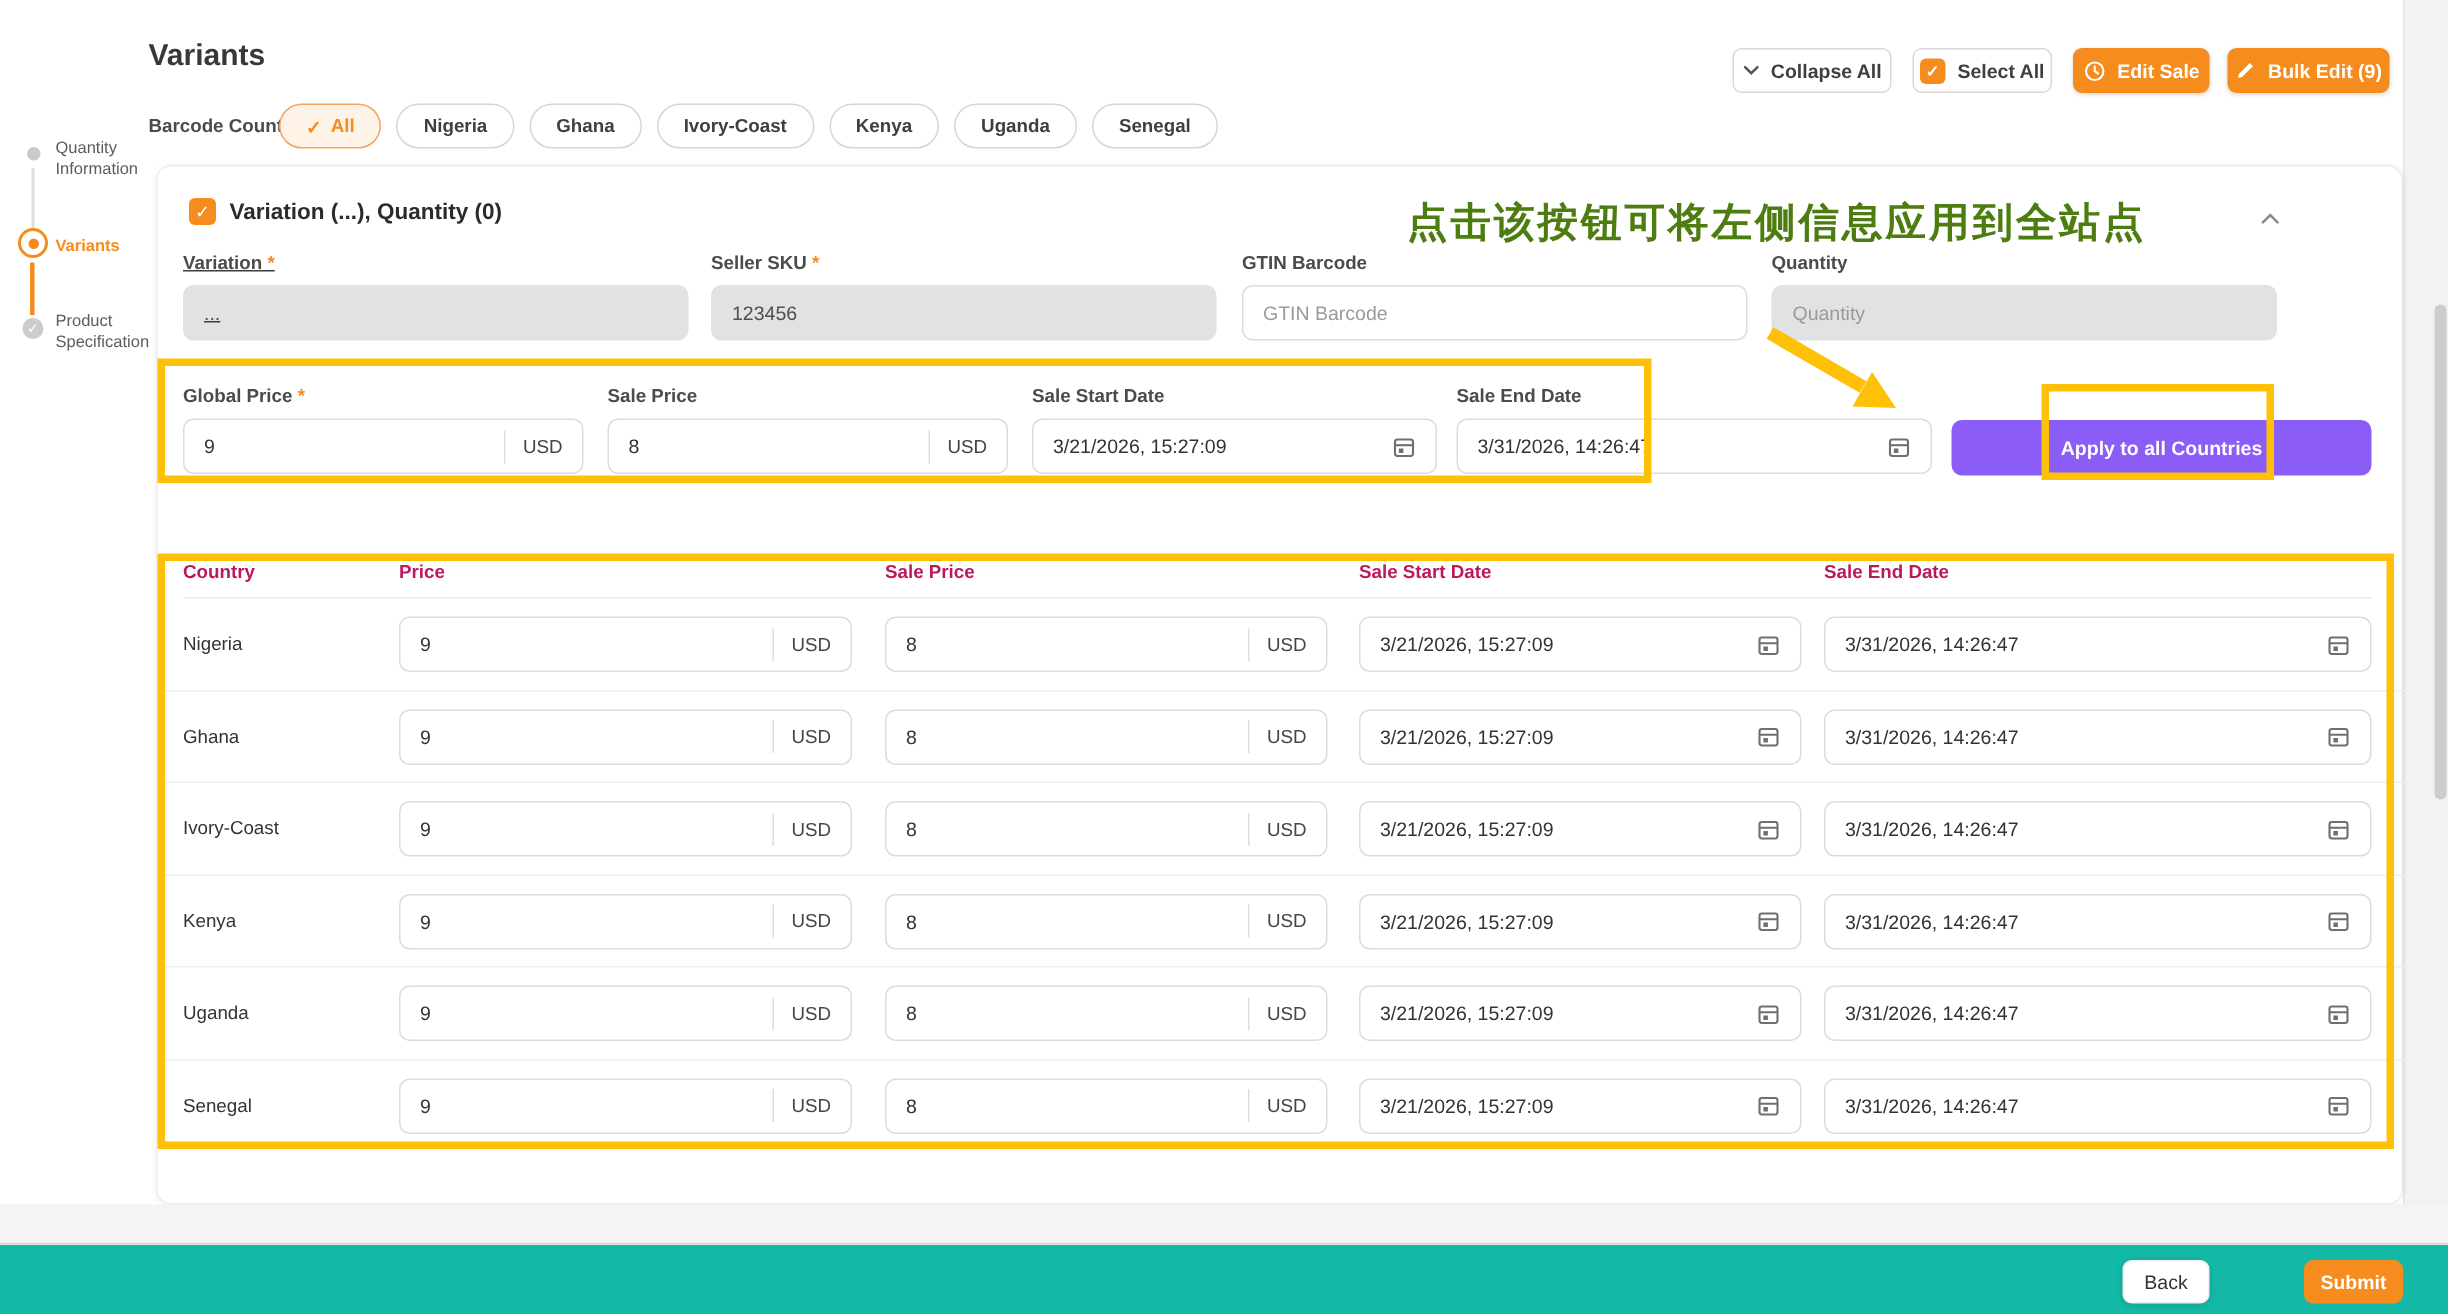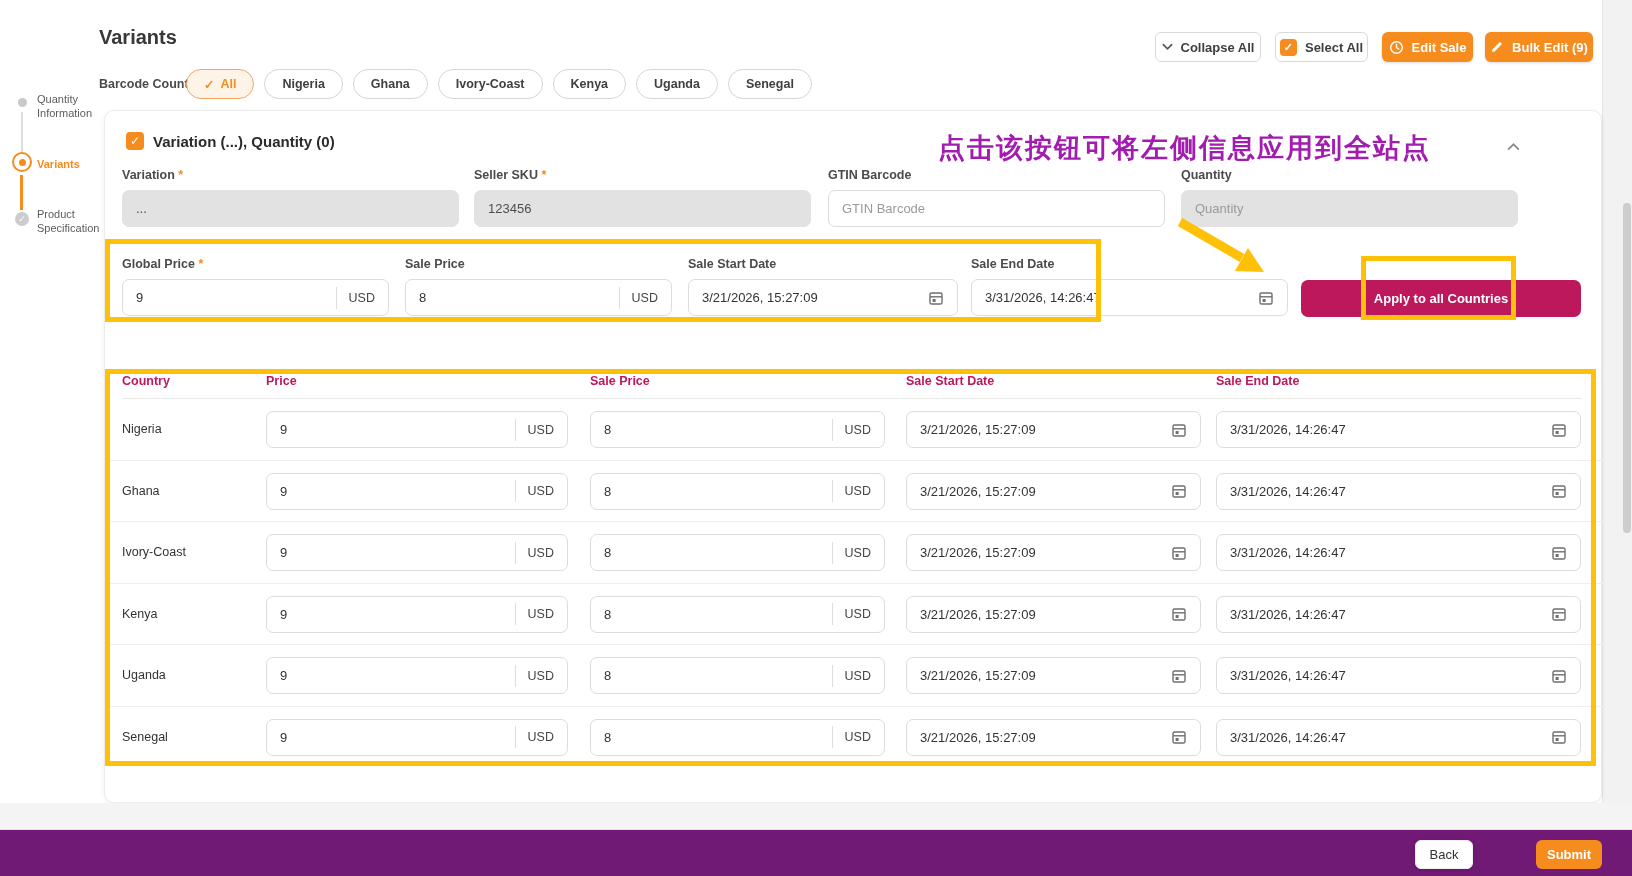--- a/index.html
+++ b/index.html
@@ -50,53 +50,53 @@
   .required::after { content:" *"; color:#F68B1E; }
   .input { height:37px; border:1px solid #dcdcdc; border-radius:7px; background:#fff; display:flex; align-items:center; padding:0 13px; font-size:13px; color:#333; }
   .input input { border:none; outline:none; background:transparent; flex:1; min-width:0; font:inherit; color:#333; }
   .input input::placeholder { color:#9a9a9a; }
   .input.disabled { background:#e2e2e2; border-color:#e2e2e2; }
   .input.disabled input { color:#4f4f4f; }
   .suffix { font-size:12.5px; color:#454545; padding-left:12px; border-left:1px solid #dedede; height:22px; display:flex; align-items:center; }
   .cal { display:flex; align-items:center; cursor:pointer; }
 
   
-  #g-variation { left:17px; top:57px; width:337px; }
+  #g-variation { left:17px; top:57px; width:337px;text-decoration:underline; }
   #g-sku { left:369px; top:57px; width:337px; }
   #g-gtin { left:723px; top:57px; width:337px; }
   #g-qty { left:1076px; top:57px; width:337px; }
   
   #g-gprice { left:17px; top:146px; width:267px; }
   #g-gsale { left:300px; top:146px; width:267px; }
   #g-gstart { left:583px; top:146px; width:270px; }
   #g-gend { left:866px; top:146px; width:317px; }
-  .apply-btn { position:absolute; left:1196px; top:169px; width:280px; height:37px; background:#be185d; color:#fff; border:none; border-radius:7px; font-size:13px; font-weight:700; cursor:pointer; font-family:inherit; }
+  .apply-btn { position:absolute; left:1196px; top:169px; width:280px; height:37px; background:#8b5cf6; color:#fff; border:none; border-radius:7px; font-size:13px; font-weight:700; cursor:pointer; font-family:inherit; }
 
   
   .th { position:absolute; top:263px; font-size:12.5px; font-weight:700; color:#be185d; }
   .th-0 { left:17px; } .th-1 { left:161px; } .th-2 { left:485px; } .th-3 { left:801px; } .th-4 { left:1111px; }
   .thead-line { position:absolute; left:17px; top:287px; width:1459px; height:1px; background:#e9e9e9; }
   .tbody { position:absolute; left:0; top:288px; width:1498px; }
   .trow { position:relative; height:61.5px; border-bottom:1px solid #efefef; }
   .trow:last-of-type { border-bottom:none; }
   .c-country { position:absolute; left:17px; top:50%; transform:translateY(-50%); font-size:12.5px; color:#333; }
   .trow .input { position:absolute; top:12px; }
   .c-price { left:161px; width:302px; }
   .c-sale  { left:485px; width:295px; }
   .c-start { left:801px; width:295px; }
   .c-end   { left:1111px; width:365px; }
 
   
   .band { position:absolute; left:0; top:803px; width:1632px; height:26px; background:#f4f4f4; }
-  .footer { position:absolute; left:0; top:829px; width:1632px; height:47px; background:#701a75; border-top:1px solid #e5e5e5; }
+  .footer { position:absolute; left:0; top:829px; width:1632px; height:47px; background:#14b8a6; border-top:1px solid #e5e5e5; }
   .back-btn { position:absolute; left:1415px; top:10px; width:58px; height:29px; background:#fff; border:1px solid #f0f0f0; border-radius:6px; box-shadow:0 1px 4px rgba(0,0,0,.12); font-size:13px; color:#333; cursor:pointer; font-family:inherit; }
   .submit-btn { position:absolute; left:1536px; top:10px; width:66px; height:29px; background:#F68B1E; border:none; border-radius:6px; font-size:13px; font-weight:700; color:#fff; cursor:pointer; font-family:inherit; }
 
   
-  .annotation-text { position:absolute; left:938px; top:130px; font-size:27px; font-weight:600; letter-spacing:2px; color:#a21caf; pointer-events:none; white-space:nowrap; }
+  .annotation-text { position:absolute; left:938px; top:130px; font-size:27px; font-weight:600; letter-spacing:2px; color:#4d7c0f; pointer-events:none; white-space:nowrap; }
   .ybox { position:absolute; border:5px solid #FFC107; pointer-events:none; z-index:20; }
   #ybox-global { left:105px; top:239px; width:996px; height:83px; }
   #ybox-apply { left:1361px; top:256px; width:155px; height:64px; }
   #ybox-table { left:105px; top:369px; width:1491px; height:397px; }
   .arrow-svg { position:absolute; left:1172px; top:216px; pointer-events:none; z-index:21; }
 </style>
 </head>
 <body>
 
 <h1 class="page-title">Variants</h1>

